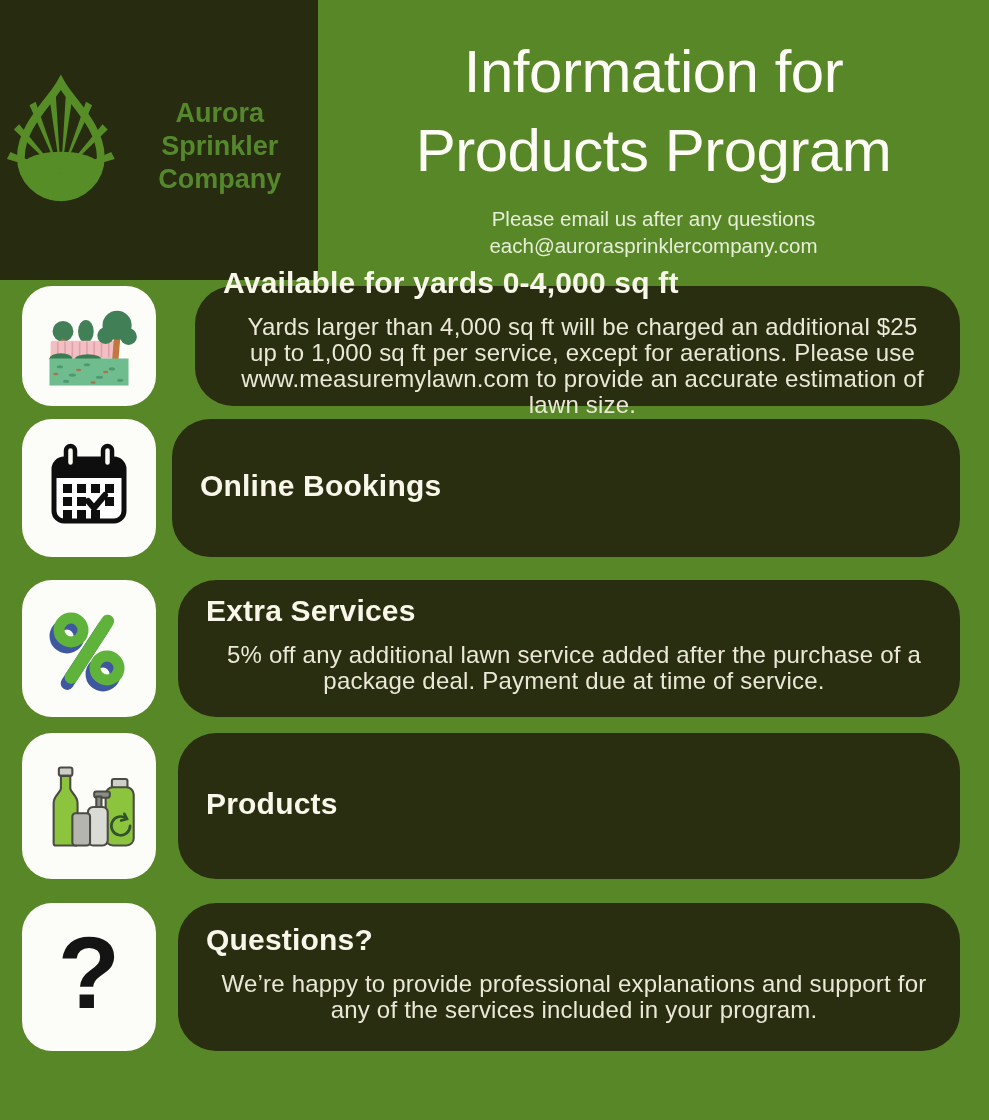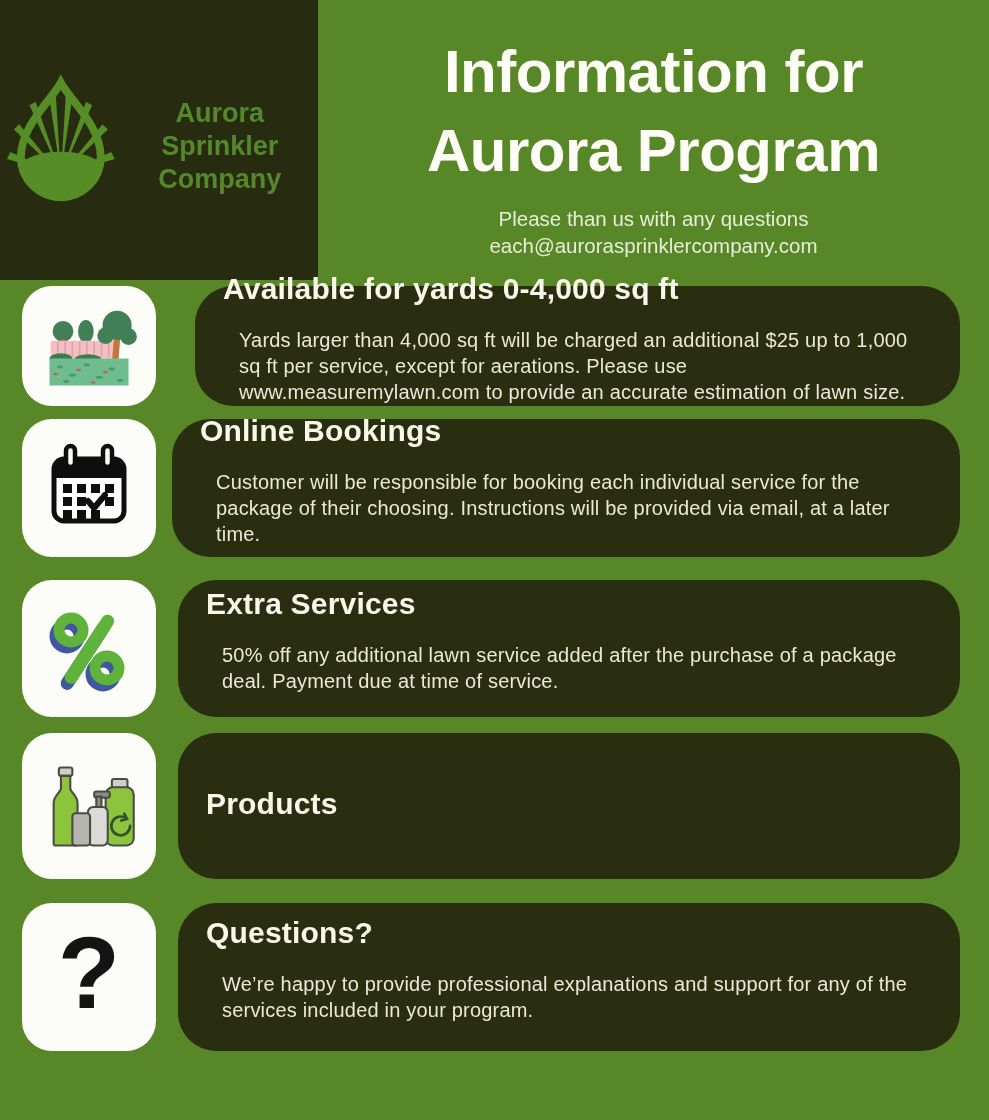--- a/index.html
+++ b/index.html
@@ -6,41 +6,41 @@
   .page{width:989px;height:1120px;background:#588727;position:relative;overflow:hidden;
         font-family:"Liberation Sans",sans-serif;}
 
   
   .header{display:flex;height:280px;}
   .brand-panel{width:318px;height:280px;background:#272c10;box-sizing:border-box;
                display:flex;align-items:center;padding-top:12px;flex:none;}
   .brand-name{color:#55882c;font-weight:bold;font-size:27px;line-height:33px;
               text-align:center;margin-top:0;}
   .title-area{flex:1;text-align:center;padding-top:32px;}
-  .title{font-size:60px;font-weight:bold;line-height:79px;color:#fdfdf6;letter-spacing:-0.5px;}
+  .title{font-size:60px;font-weight:normal;line-height:79px;color:#fdfdf6;letter-spacing:-0.5px;}
   .subtitle{margin-top:15px;font-size:20.5px;line-height:27px;color:#e7eed8;}
 
   
   .rows{padding:0 29px 0 22px;}
   .row{display:flex;gap:22px;align-items:stretch;}
   .row:nth-child(1){margin-top:6px;height:120px;gap:39px;}
   .row:nth-child(2){margin-top:13px;height:138px;gap:16px;}
   .row:nth-child(3){margin-top:23px;height:137px;}
   .row:nth-child(4){margin-top:16px;height:146px;}
   .row:nth-child(5){margin-top:24px;height:148px;}
 
   .tile{width:134px;flex:none;background:#fcfcf9;border-radius:30px;
         display:flex;align-items:center;justify-content:center;}
   .tile svg{display:block;}
   .qmark{font-size:102px;font-weight:bold;color:#141414;line-height:1;transform:translateY(-4px);}
 
   .card{flex:1;background:#2a2e11;border-radius:38px;color:#eae8d6;box-sizing:border-box;
         padding:10px 18px 10px 28px;display:flex;flex-direction:column;justify-content:center;}
   .card h2{margin:0 0 5px;font-size:30px;line-height:34px;color:#f9f7ea;letter-spacing:0.2px;}
-  .card p{margin:16px;font-size:20px;line-height:26px;letter-spacing:0.2px;max-width:745px;}
+  .card p{margin:9px;font-size:24px;line-height:26px;letter-spacing:0.2px;max-width:745px;text-align:center;}
 </style>
 </head>
 <body>
 
 <div class="page">
 
   <header class="header">
     <div class="brand-panel">
       <svg viewBox="0 0 140 170" width="132" height="158">
         <g fill="#578d27">
@@ -58,24 +58,24 @@
       </svg>
       <div class="brand-name">
         <div>Aurora Sprinkler</div>
         <div>Company</div>
       </div>
     </div>
 
     <div class="title-area">
       <div class="title">
         <div>Information for</div>
-        <div>Aurora Program</div>
+        <div>Products Program</div>
       </div>
       <div class="subtitle">
-        <div>Please than us with any questions</div>
+        <div>Please email us after any questions</div>
         <div>each@aurorasprinklercompany.com</div>
       </div>
     </div>
   </header>
 
   <main class="rows">
 
     <section class="row">
       <div class="tile">
         <svg viewBox="0 0 100 100" width="104" height="104">
@@ -140,40 +140,39 @@
             <rect x="66" y="59" width="9" height="9"></rect>
             <rect x="24" y="72" width="9" height="9"></rect>
               <rect x="38" y="72" width="9" height="9"></rect>
             <rect x="52" y="72" width="9" height="9"></rect>
           </g>
           <path d="M49,63 l6,7 l11,-13" fill="none" stroke="#0e0e0e" stroke-width="6" stroke-linecap="round" stroke-linejoin="round"></path>
         </svg>
       </div>
       <div class="card">
         <h2>Online Bookings</h2>
-        <p>Customer will be responsible for booking each individual service for the package of their choosing. Instructions will be provided via email, at a later time.</p>
       </div>
     </section>
 
     <section class="row">
       <div class="tile">
         <svg viewBox="0 0 100 100" width="100" height="100">
           <g transform="translate(-4,6)">
             <circle cx="32" cy="31" r="12" fill="none" stroke="#3e57a0" stroke-width="11"></circle>
             <circle cx="68" cy="69" r="12" fill="none" stroke="#3e57a0" stroke-width="11"></circle>
             <rect x="44" y="10" width="13" height="80" rx="6.5" fill="#3e57a0" transform="rotate(33 50 50)"></rect>
           </g>
           <circle cx="32" cy="31" r="12" fill="none" stroke="#5fb33a" stroke-width="11"></circle>
           <circle cx="68" cy="69" r="12" fill="none" stroke="#5fb33a" stroke-width="11"></circle>
           <rect x="44" y="10" width="13" height="80" rx="6.5" fill="#5fb33a" transform="rotate(33 50 50)"></rect>
         </svg>
       </div>
       <div class="card">
         <h2>Extra Services</h2>
-        <p>50% off any additional lawn service added after the purchase of a package deal. Payment due at time of service.</p>
+        <p>5% off any additional lawn service added after the purchase of a package deal. Payment due at time of service.</p>
       </div>
     </section>
 
     <section class="row">
       <div class="tile">
         <svg viewBox="0 0 100 100" width="104" height="104">
           <g stroke="#4b4b44" stroke-width="2" stroke-linejoin="round">
             <rect x="21" y="13" width="13" height="8" rx="2" fill="#cfcfc9"></rect>
             <path d="M23,21 h9 v12 c0,4 7,7 7,14 v39 a2,2 0 0 1 -2,2 H18 a2,2 0 0 1 -2,-2 V47 c0,-7 7,-10 7,-14 Z" fill="#8cc43e"></path>
             <rect x="72" y="24" width="15" height="9" rx="2" fill="#cfcfc9"></rect>

